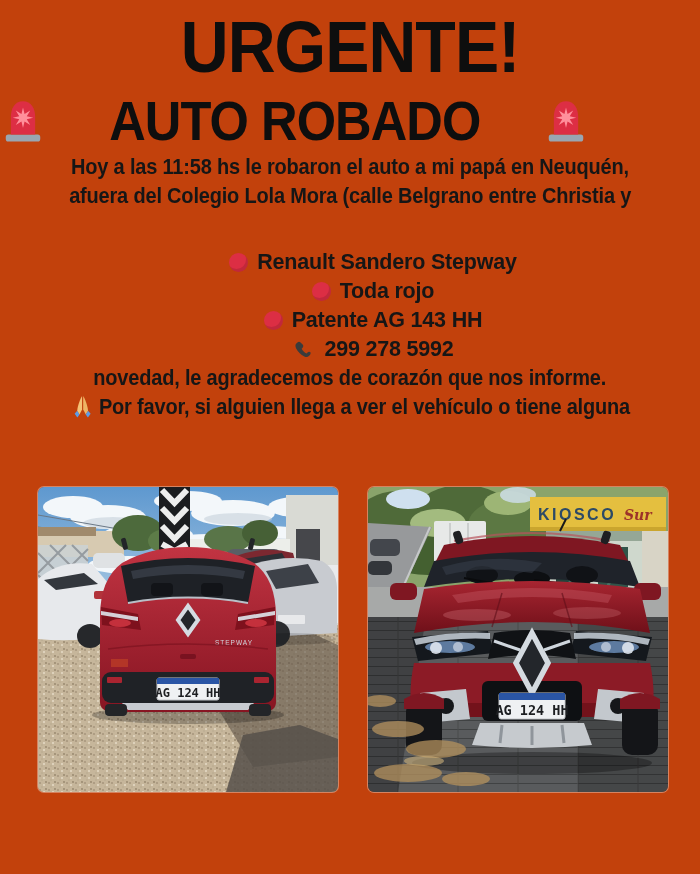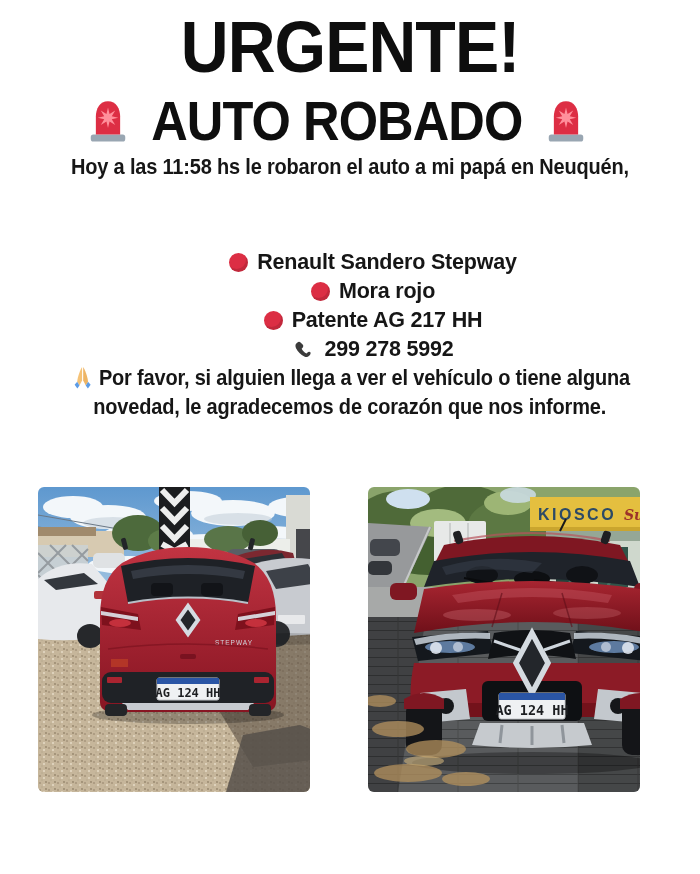--- a/index.html
+++ b/index.html
@@ -1,46 +1,46 @@
 <!DOCTYPE html>
 <html><head>
 <meta charset="utf-8">
 <style>
   html,body{margin:0;padding:0;}
   body{width:700px;height:874px;overflow:hidden;background:#d6d6d6;
        font-family:"Liberation Sans", sans-serif;color:#161616;}
-  .poster{position:relative;width:700px;height:874px;background:#ffffff;overflow:hidden;}
+  .poster{position:relative;width:700px;height:874px;background:#c2410c;overflow:hidden;}
 
   .title-wrap{position:absolute;top:6px;left:0;width:700px;text-align:center;}
   .title-text{display:inline-block;font-size:72px;line-height:82px;font-weight:800;
               letter-spacing:-1px;color:#0e0e0e;transform:scaleX(.92);transform-origin:50% 50%;}
 
   .subtitle-row{position:absolute;top:92px;left:0;width:589px;display:flex;
-                align-items:center;justify-content:flex-end;gap:4px;}
+                align-items:center;justify-content:space-between;gap:4px;}
   .subtitle-text{display:inline-block;font-size:55px;line-height:58px;font-weight:800;
                  letter-spacing:-1px;color:#0e0e0e;transform:scaleX(.92);transform-origin:50% 50%;}
   .siren{width:46px;height:46px;flex:0 0 auto;}
 
   .para{position:absolute;left:0;width:700px;text-align:center;}
   .para .line{display:block;height:29px;line-height:29px;white-space:nowrap;}
   .tline{display:inline-block;font-size:21.5px;font-weight:700;letter-spacing:-.2px;
          transform:scaleX(.93);transform-origin:50% 50%;white-space:nowrap;}
   #intro{top:153px;}
   #plea{top:364px;}
 
   .details{position:absolute;top:248px;left:0;width:700px;}
   .detail-row{display:flex;align-items:center;justify-content:center;gap:9px;height:29px;padding-left:46px;}
   .bullet{width:19px;height:19px;border-radius:50%;background:#dc2e44;
           box-shadow:inset -2px -3px 0 rgba(0,0,0,.12);flex:0 0 auto;}
   .detail-label{font-size:21.5px;font-weight:700;letter-spacing:-.2px;}
   .phone-icon{width:23px;height:23px;flex:0 0 auto;}
   .pray{width:27px;height:27px;vertical-align:-6px;margin-right:4px;}
 
   .photos{position:absolute;top:487px;left:0;width:700px;height:305px;}
-  .photo{position:absolute;top:0;width:272px;height:305px;border-radius:6px;overflow:hidden;
+  .photo{position:absolute;top:0;width:300px;height:305px;border-radius:6px;overflow:hidden;
          box-shadow:0 0 0 1px rgba(255,255,255,.35);}
   #photo-left{left:38px;}
   #photo-right{left:368px;}
   .photo svg{display:block;width:300px;height:305px;}
   .plate-text{font-family:"DejaVu Sans Mono", monospace;font-weight:bold;fill:#1c1e21;}
   .sign-word{font-family:"Liberation Sans", sans-serif;font-weight:bold;fill:#2c4a66;letter-spacing:2.5px;}
   .sign-script{font-family:"DejaVu Serif", serif;font-style:italic;font-weight:bold;fill:#9c3129;}
   .badge-text{font-family:"Liberation Sans", sans-serif;fill:#cfd5dc;letter-spacing:1px;}
 </style>
 </head>
@@ -61,51 +61,52 @@
     <span class="subtitle-text">AUTO ROBADO</span>
     <svg class="siren" viewBox="0 0 36 36">
       <rect x="4.5" y="28.5" width="27" height="5.5" rx="2" fill="#99a6b2"></rect>
       <path d="M18 2.5 C11.5 2.5 8.5 8.5 8.5 14.5 L8.5 28.5 L27.5 28.5 L27.5 14.5 C27.5 8.5 24.5 2.5 18 2.5 Z" fill="#dd2e44"></path>
       <polygon fill="#ff8f9b" points="26,15.5 20.96,16.72 23.66,21.16 19.22,18.46 18,23.5 16.78,18.46 12.34,21.16 15.04,16.72 10,15.5 15.04,14.28 12.34,9.84 16.78,12.54 18,7.5 19.22,12.54 23.66,9.84 20.96,14.28"></polygon>
     </svg>
   </div>
 
   <div class="para" id="intro">
     <span class="line"><span class="tline">Hoy a las 11:58 hs le robaron el auto a mi papá en Neuquén,</span></span>
+    <span class="line"><span class="tline">afuera del Colegio Lola Mora (calle Belgrano entre Christia y</span></span>
   </div>
 
   <div class="details">
     <div class="detail-row">
       <span class="bullet"></span>
       <span class="detail-label">Renault Sandero Stepway</span>
     </div>
     <div class="detail-row">
       <span class="bullet"></span>
-      <span class="detail-label">Mora rojo</span>
+      <span class="detail-label">Toda rojo</span>
     </div>
     <div class="detail-row">
       <span class="bullet"></span>
-      <span class="detail-label">Patente AG 217 HH</span>
+      <span class="detail-label">Patente AG 143 HH</span>
     </div>
     <div class="detail-row">
       <svg class="phone-icon" viewBox="0 0 32 32">
         <path fill="#3b3b3b" d="M25.9 20.2c-1.2-1.2-3.1-1.2-4.3 0l-1.4 1.4c-2.8-1.5-5.3-4-6.8-6.8l1.4-1.4c1.2-1.2 1.2-3.1 0-4.3L11.9 6.2c-1.2-1.2-3.1-1.2-4.3 0L6 7.8c-1.4 1.4-1.6 3.7-.4 6.3 2.3 4.8 6.7 9.2 11.5 11.5 2.6 1.2 4.9 1 6.3-.4l1.6-1.6c1.2-1.2 1.2-3.1 0-4.3l-2.1-2.1z"></path>
       </svg>
       <span class="detail-label">299 278 5992</span>
     </div>
   </div>
 
   <div class="para" id="plea">
+    <span class="line"><span class="tline">novedad, le agradecemos de corazón que nos informe.</span></span>
     <span class="line"><span class="tline"><svg class="pray" viewBox="0 0 36 36">
             <path d="M17.2 4 C14.5 8 11 16.5 10.2 23.5 L13.5 28.5 L17.2 22 Z" fill="#f5c276"></path>
             <path d="M18.8 4 C21.5 8 25 16.5 25.8 23.5 L22.5 28.5 L18.8 22 Z" fill="#eeb565"></path>
             <polygon points="10.2,23.5 13.5,28.5 10.5,32.5 6.5,27.5" fill="#5d9ce6"></polygon>
             <polygon points="25.8,23.5 22.5,28.5 25.5,32.5 29.5,27.5" fill="#5d9ce6"></polygon>
           </svg><span>Por favor, si alguien llega a ver el vehículo o tiene alguna</span></span></span>
-    <span class="line"><span class="tline">novedad, le agradecemos de corazón que nos informe.</span></span>
   </div>
 
   <div class="photos">
 
     <div class="photo" id="photo-left">
       <svg viewBox="0 0 300 305" preserveAspectRatio="none">
         <defs>
           <linearGradient id="skyG" x1="0" y1="0" x2="0" y2="1">
             <stop offset="0" stop-color="#5e98cf"></stop>
               <stop offset="1" stop-color="#bad4e8"></stop>

